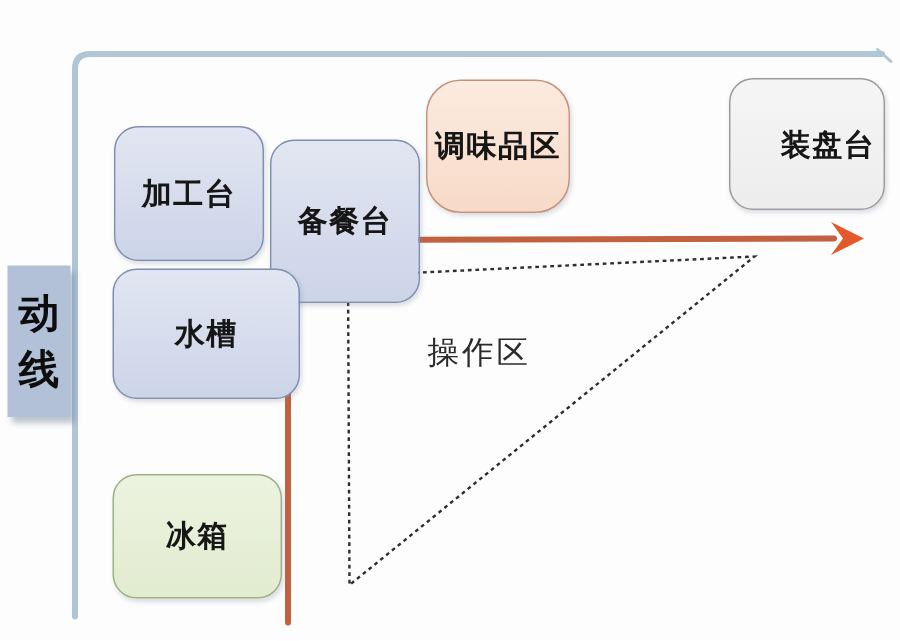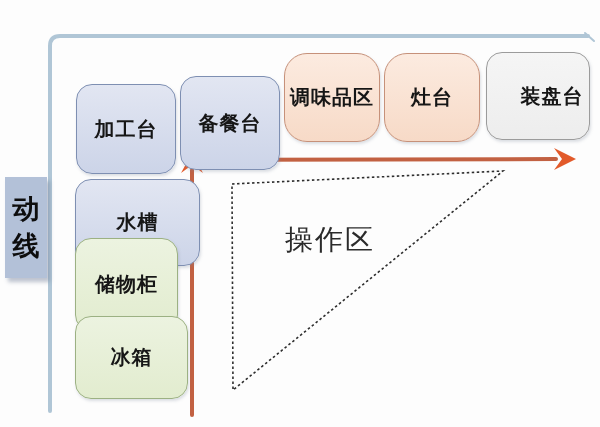--- a/index.html
+++ b/index.html
@@ -48,21 +48,21 @@
     display:flex;flex-direction:column;align-items:center;justify-content:center;
     gap:10px;
   }
   .flow-label span{
     font-size:27px;font-weight:700;color:#0d0d0d;line-height:1;
   }
 
   
   .work-area-label{
     position:absolute;left:285px;top:221px;
-    font-size:28px;font-weight:500;color:#2b2b2b;letter-spacing:2px;white-space:nowrap;
+    font-size:21px;font-weight:500;color:#2b2b2b;letter-spacing:2px;white-space:nowrap;
   }
 </style>
 </head>
 <body>
 
 <div class="canvas">
 
   <svg class="layer" viewBox="0 0 600 427">
 
     <path class="frame-line" d="M 588 36 L 60 36 Q 50 36 50 46 L 50 411"></path>
@@ -78,38 +78,32 @@
   </svg>
 
   <div class="flow-label">
     <span>动</span>
     <span>线</span>
   </div>
 
   <div class="box blue" style="left:76px;top:52px;width:100px;height:90px">
     <span>加工台</span>
   </div>
-  <div class="box blue" style="left:180px;top:44px;width:100px;height:94px">
+  <div class="box blue" style="left:180px;top:61px;width:100px;height:109px">
     <span>备餐台</span>
   </div>
   <div class="box pink" style="left:284px;top:53px;width:96px;height:89px">
     <span>调味品区</span>
-  </div>
-  <div class="box pink" style="left:384px;top:53px;width:96px;height:89px">
-    <span>灶台</span>
   </div>
   <div class="box gray" style="left:486px;top:52px;width:104px;height:88px">
     <span>装盘台</span>
   </div>
 
   <div class="box blue" style="left:75px;top:147px;width:125px;height:87px">
     <span>水槽</span>
-  </div>
-  <div class="box green" style="left:75px;top:238px;width:103px;height:93px">
-    <span>储物柜</span>
   </div>
   <div class="box green" style="left:75px;top:316px;width:113px;height:83px">
     <span>冰箱</span>
   </div>
 
   <div class="work-area-label">操作区</div>
 
 </div>
 
 </body></html>

